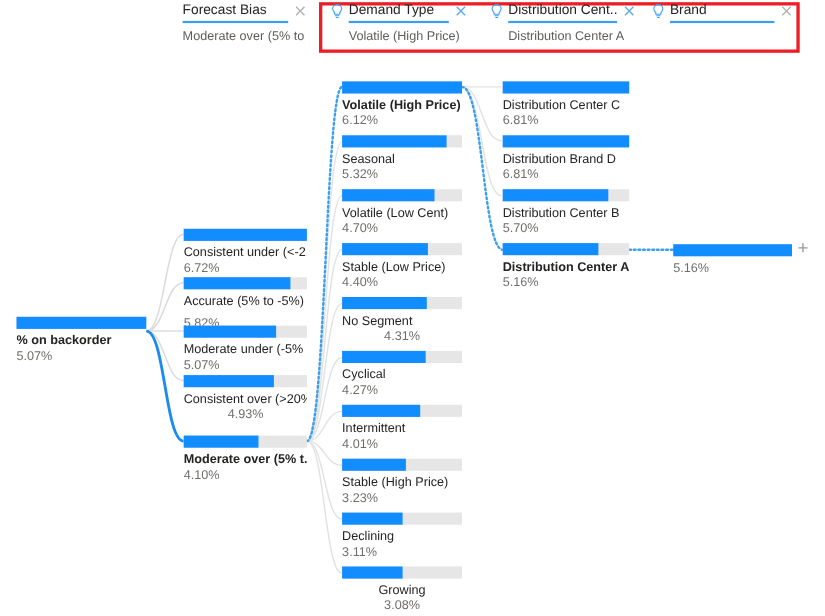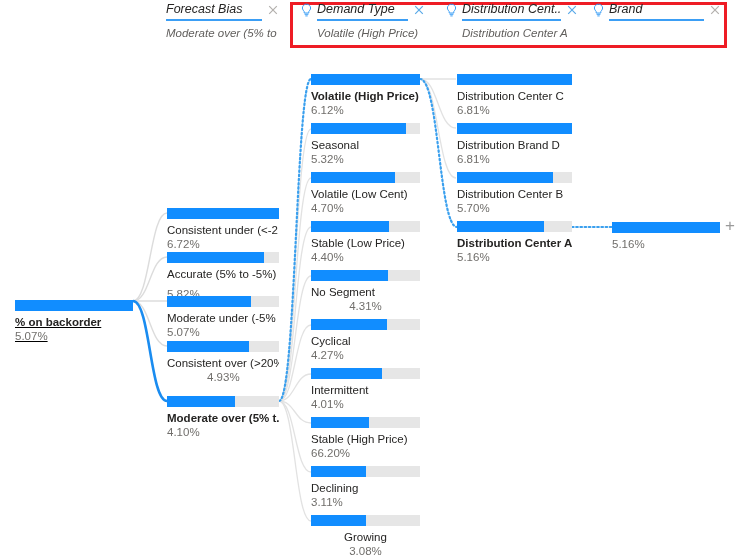--- a/index.html
+++ b/index.html
@@ -11,21 +11,21 @@
     position:relative;
     -webkit-font-smoothing:antialiased;
   }
   #root{position:relative;width:750px;height:560px;}
 
   
   #links{position:absolute;left:0;top:0;width:750px;height:560px;pointer-events:none;}
 
   
   .hdr{position:absolute;top:0;height:50px;}
-  .hdr-inner{position:relative;height:100%;font-style:italic;}
+  .hdr-inner{position:relative;height:100%;}
   .hdr-row{display:flex;align-items:center;height:22px;}
   .bulb{width:13px;height:15px;flex:0 0 13px;margin-right:4px;position:relative;top:-1px;}
   .hdr-title-wrap{flex:1 1 auto;min-width:0;position:relative;}
   .hdr-title{
     font-size:12.5px;color:#252423;font-weight:400;
     white-space:nowrap;overflow:hidden;text-overflow:clip;
     padding-bottom:3px;
     border-bottom:2px solid #3b9ef5;
   }
   .hdr-x{
@@ -176,21 +176,21 @@
           <svg width="14" height="14" viewBox="0 0 14 14">
               <path d="M3.2 3.2 L10.8 10.8 M10.8 3.2 L3.2 10.8" stroke="#b3b0ad" stroke-width="1.2" fill="none"></path>
             </svg>
         </div>
       </div>
       <div class="hdr-sub indent"></div>
     </div>
   </div>
 
   <div id="col-root">
-      <div class="node" style="left: 15px; top: 300px; width: 118px; text-decoration: underline;">
+      <div class="node" style="left: 15px; top: 288px; width: 118px;">
         <div class="track">
           <div class="fill" style="width: 100%;"></div>
         </div>
         <div class="nlabel sel">% on backorder</div>
         <div class="nvalue" style="margin-top: 1px;">5.07%</div>
       </div>
     </div>
   <div id="col-fb">
       <div class="node" style="left: 167px; top: 208px; width: 112px;">
         <div class="track">
@@ -276,21 +276,21 @@
           <div class="fill" style="width: 65.5%;"></div>
         </div>
         <div class="nlabel">Intermittent</div>
         <div class="nvalue" style="margin-top: 1px;">4.01%</div>
       </div>
       <div class="node" style="left: 311px; top: 417px; width: 109px;">
         <div class="track">
           <div class="fill" style="width: 52.8%;"></div>
         </div>
         <div class="nlabel">Stable (High Price)</div>
-        <div class="nvalue" style="margin-top: 1px;">66.20%</div>
+        <div class="nvalue" style="margin-top: 1px;">3.23%</div>
       </div>
       <div class="node" style="left: 311px; top: 466px; width: 109px;">
         <div class="track">
           <div class="fill" style="width: 50.8%;"></div>
         </div>
         <div class="nlabel">Declining</div>
         <div class="nvalue" style="margin-top: 1px;">3.11%</div>
       </div>
       <div class="node" style="left: 311px; top: 515px; width: 109px; text-align: center;">
         <div class="track">

